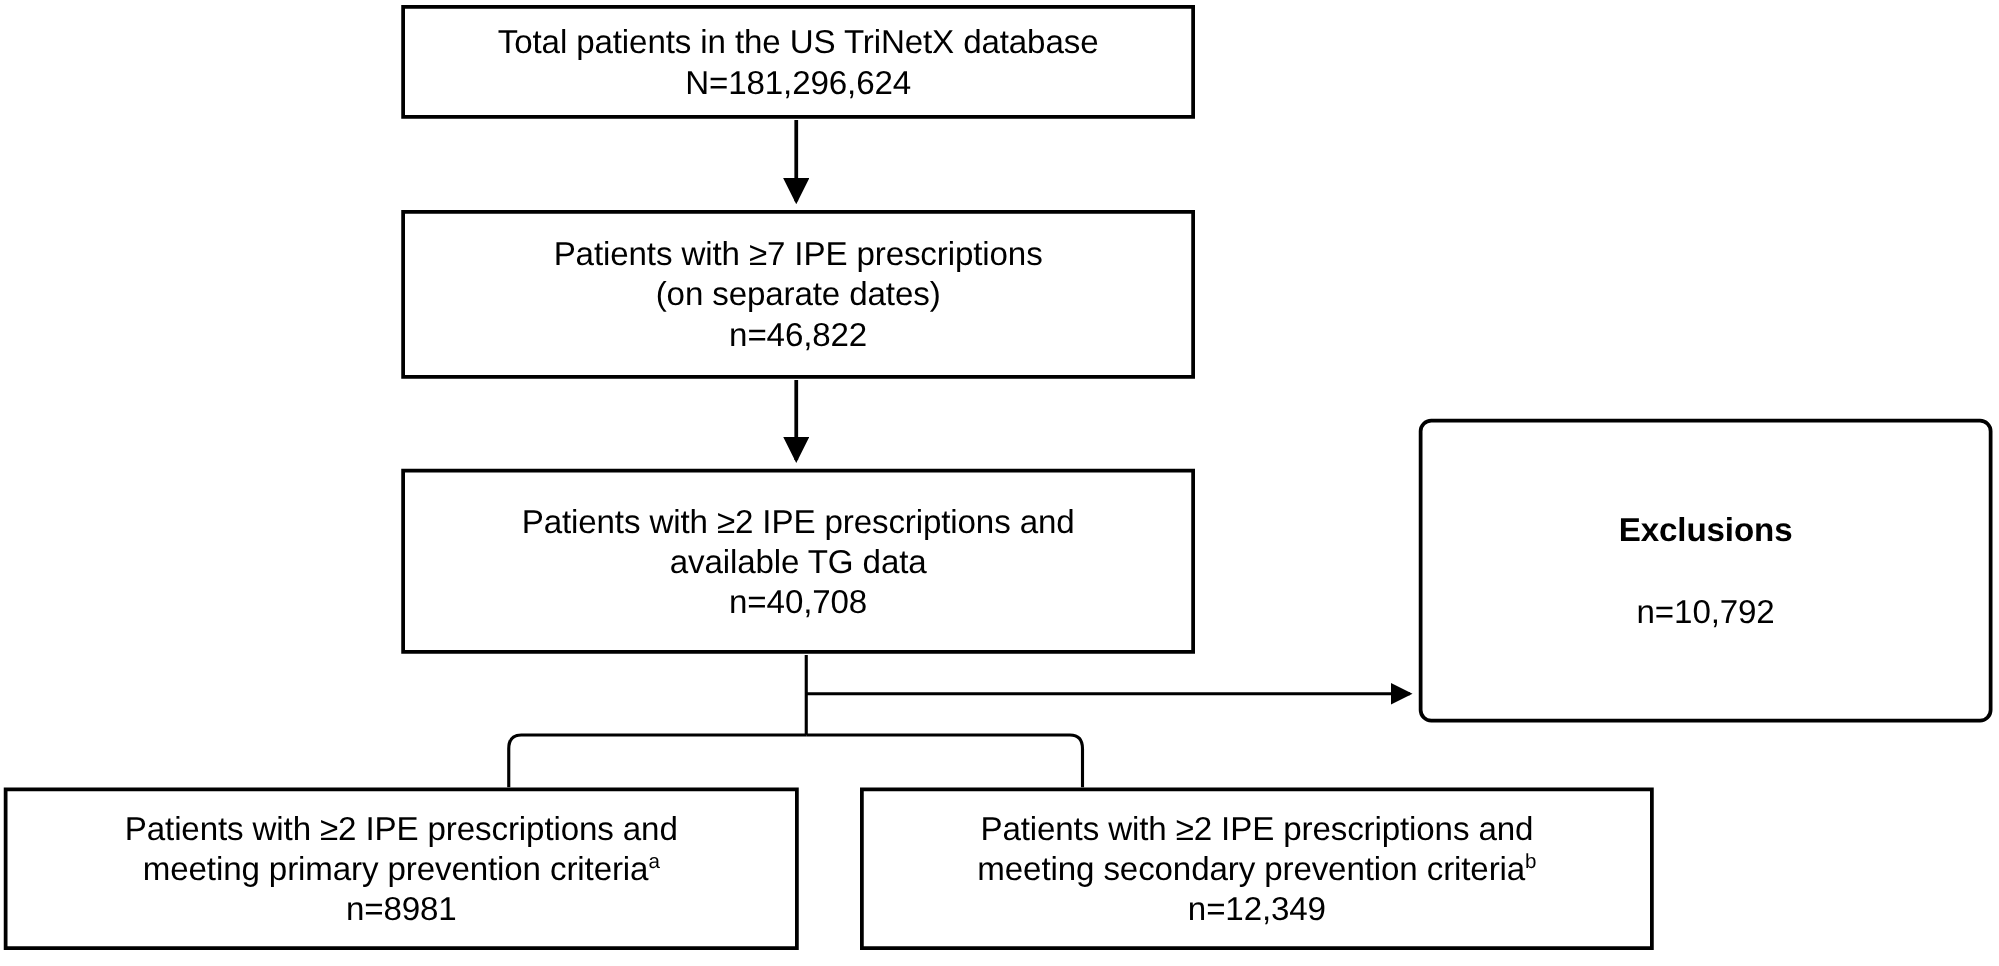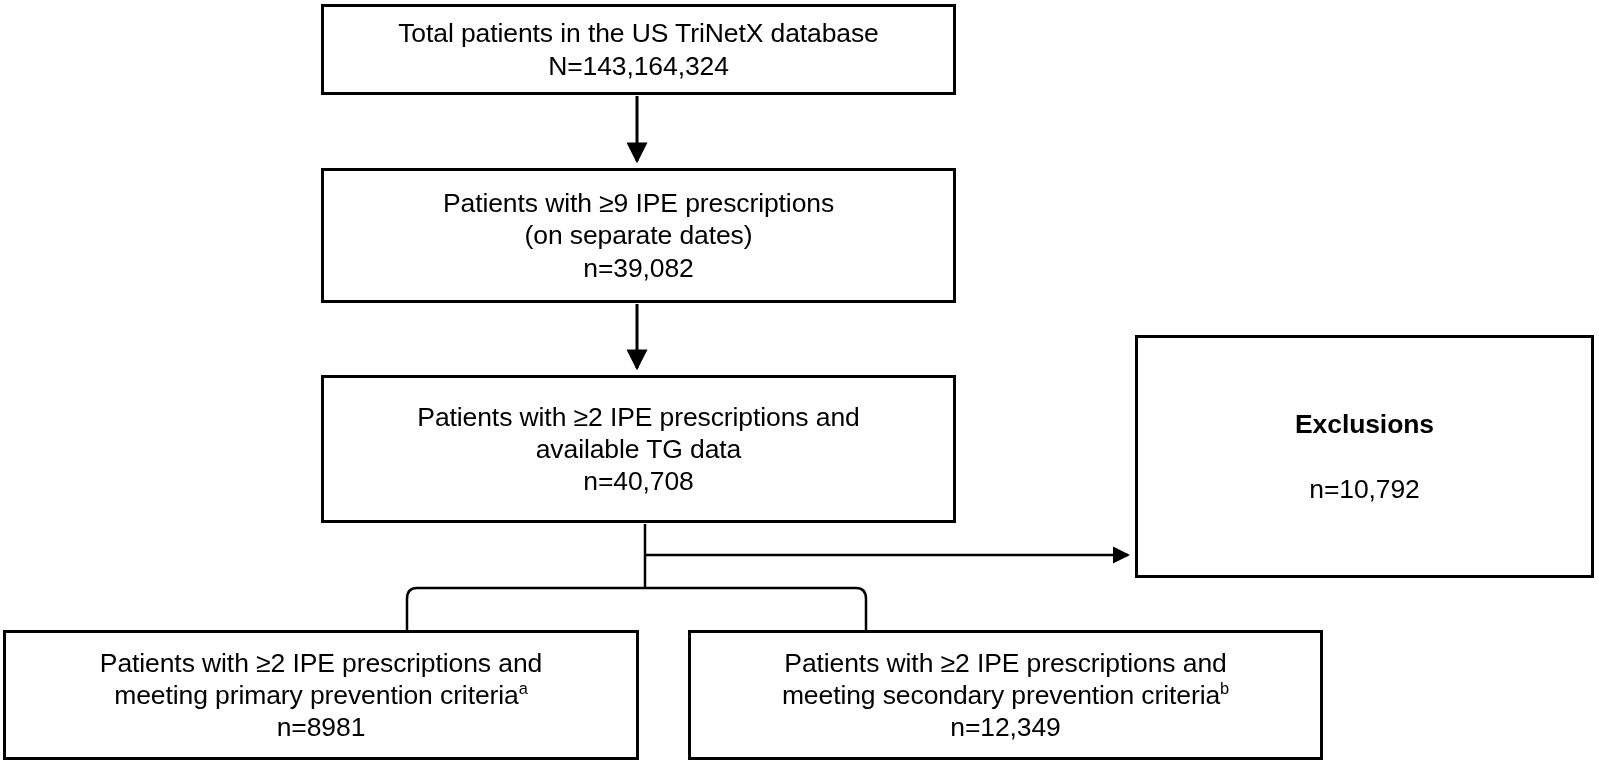--- a/index.html
+++ b/index.html
@@ -49,21 +49,21 @@
     left: 0;
     top: 0;
     width: 1599px;
     height: 773px;
     z-index: 1;
   }
   
   #node-total      { left: 321px; top: 4px;   width: 635px; height: 91px; }
   #node-rx2        { left: 321px; top: 168px; width: 635px; height: 135px; }
   #node-tg         { left: 321px; top: 375px; width: 635px; height: 148px; }
-  #node-exclusions { left: 1135px; top: 335px; width: 459px; height: 243px; }
+  #node-exclusions { left: 1135px; top: 335px; width: 459px; height: 243px; border-radius: 10px; }
   #node-primary    { left: 3px;   top: 630px; width: 636px; height: 130px; }
   #node-secondary  { left: 688px; top: 630px; width: 635px; height: 130px; }
 </style>
 </head>
 <body>
 
 <div id="canvas">
 
   <svg id="edges" viewBox="0 0 1599 773" xmlns="http://www.w3.org/2000/svg">
     <defs>
@@ -78,26 +78,26 @@
 
     <line x1="645" y1="524" x2="645" y2="588" stroke="#000000" stroke-width="2.5"></line>
 
     <line x1="645" y1="555" x2="1128" y2="555" stroke="#000000" stroke-width="2.5" marker-end="url(#arrowhead)"></line>
 
     <path d="M645,588 L417,588 Q407,588 407,599 L407,630" fill="none" stroke="#000000" stroke-width="2.5"></path>
     <path d="M645,588 L856,588 Q866,588 866,599 L866,630" fill="none" stroke="#000000" stroke-width="2.5"></path>
   </svg>
 
   <div class="node" id="node-total">
-    <div class="txt"><span>Total patients in the US TriNetX database</span><br><span>N=143,164,324</span></div>
+    <div class="txt"><span>Total patients in the US TriNetX database</span><br><span>N=181,296,624</span></div>
   </div>
 
   <div class="node" id="node-rx2">
-    <div class="txt"><span>Patients with ≥9 IPE prescriptions
-(on separate dates)</span><br><span>n=39,082</span></div>
+    <div class="txt"><span>Patients with ≥7 IPE prescriptions
+(on separate dates)</span><br><span>n=46,822</span></div>
   </div>
 
   <div class="node" id="node-tg">
     <div class="txt"><span>Patients with ≥2 IPE prescriptions and
 available TG data</span><br><span>n=40,708</span></div>
   </div>
 
   <div class="node" id="node-exclusions">
     <div class="txt"><span class="hdr">Exclusions</span><br><span>n=10,792</span></div>
   </div>

